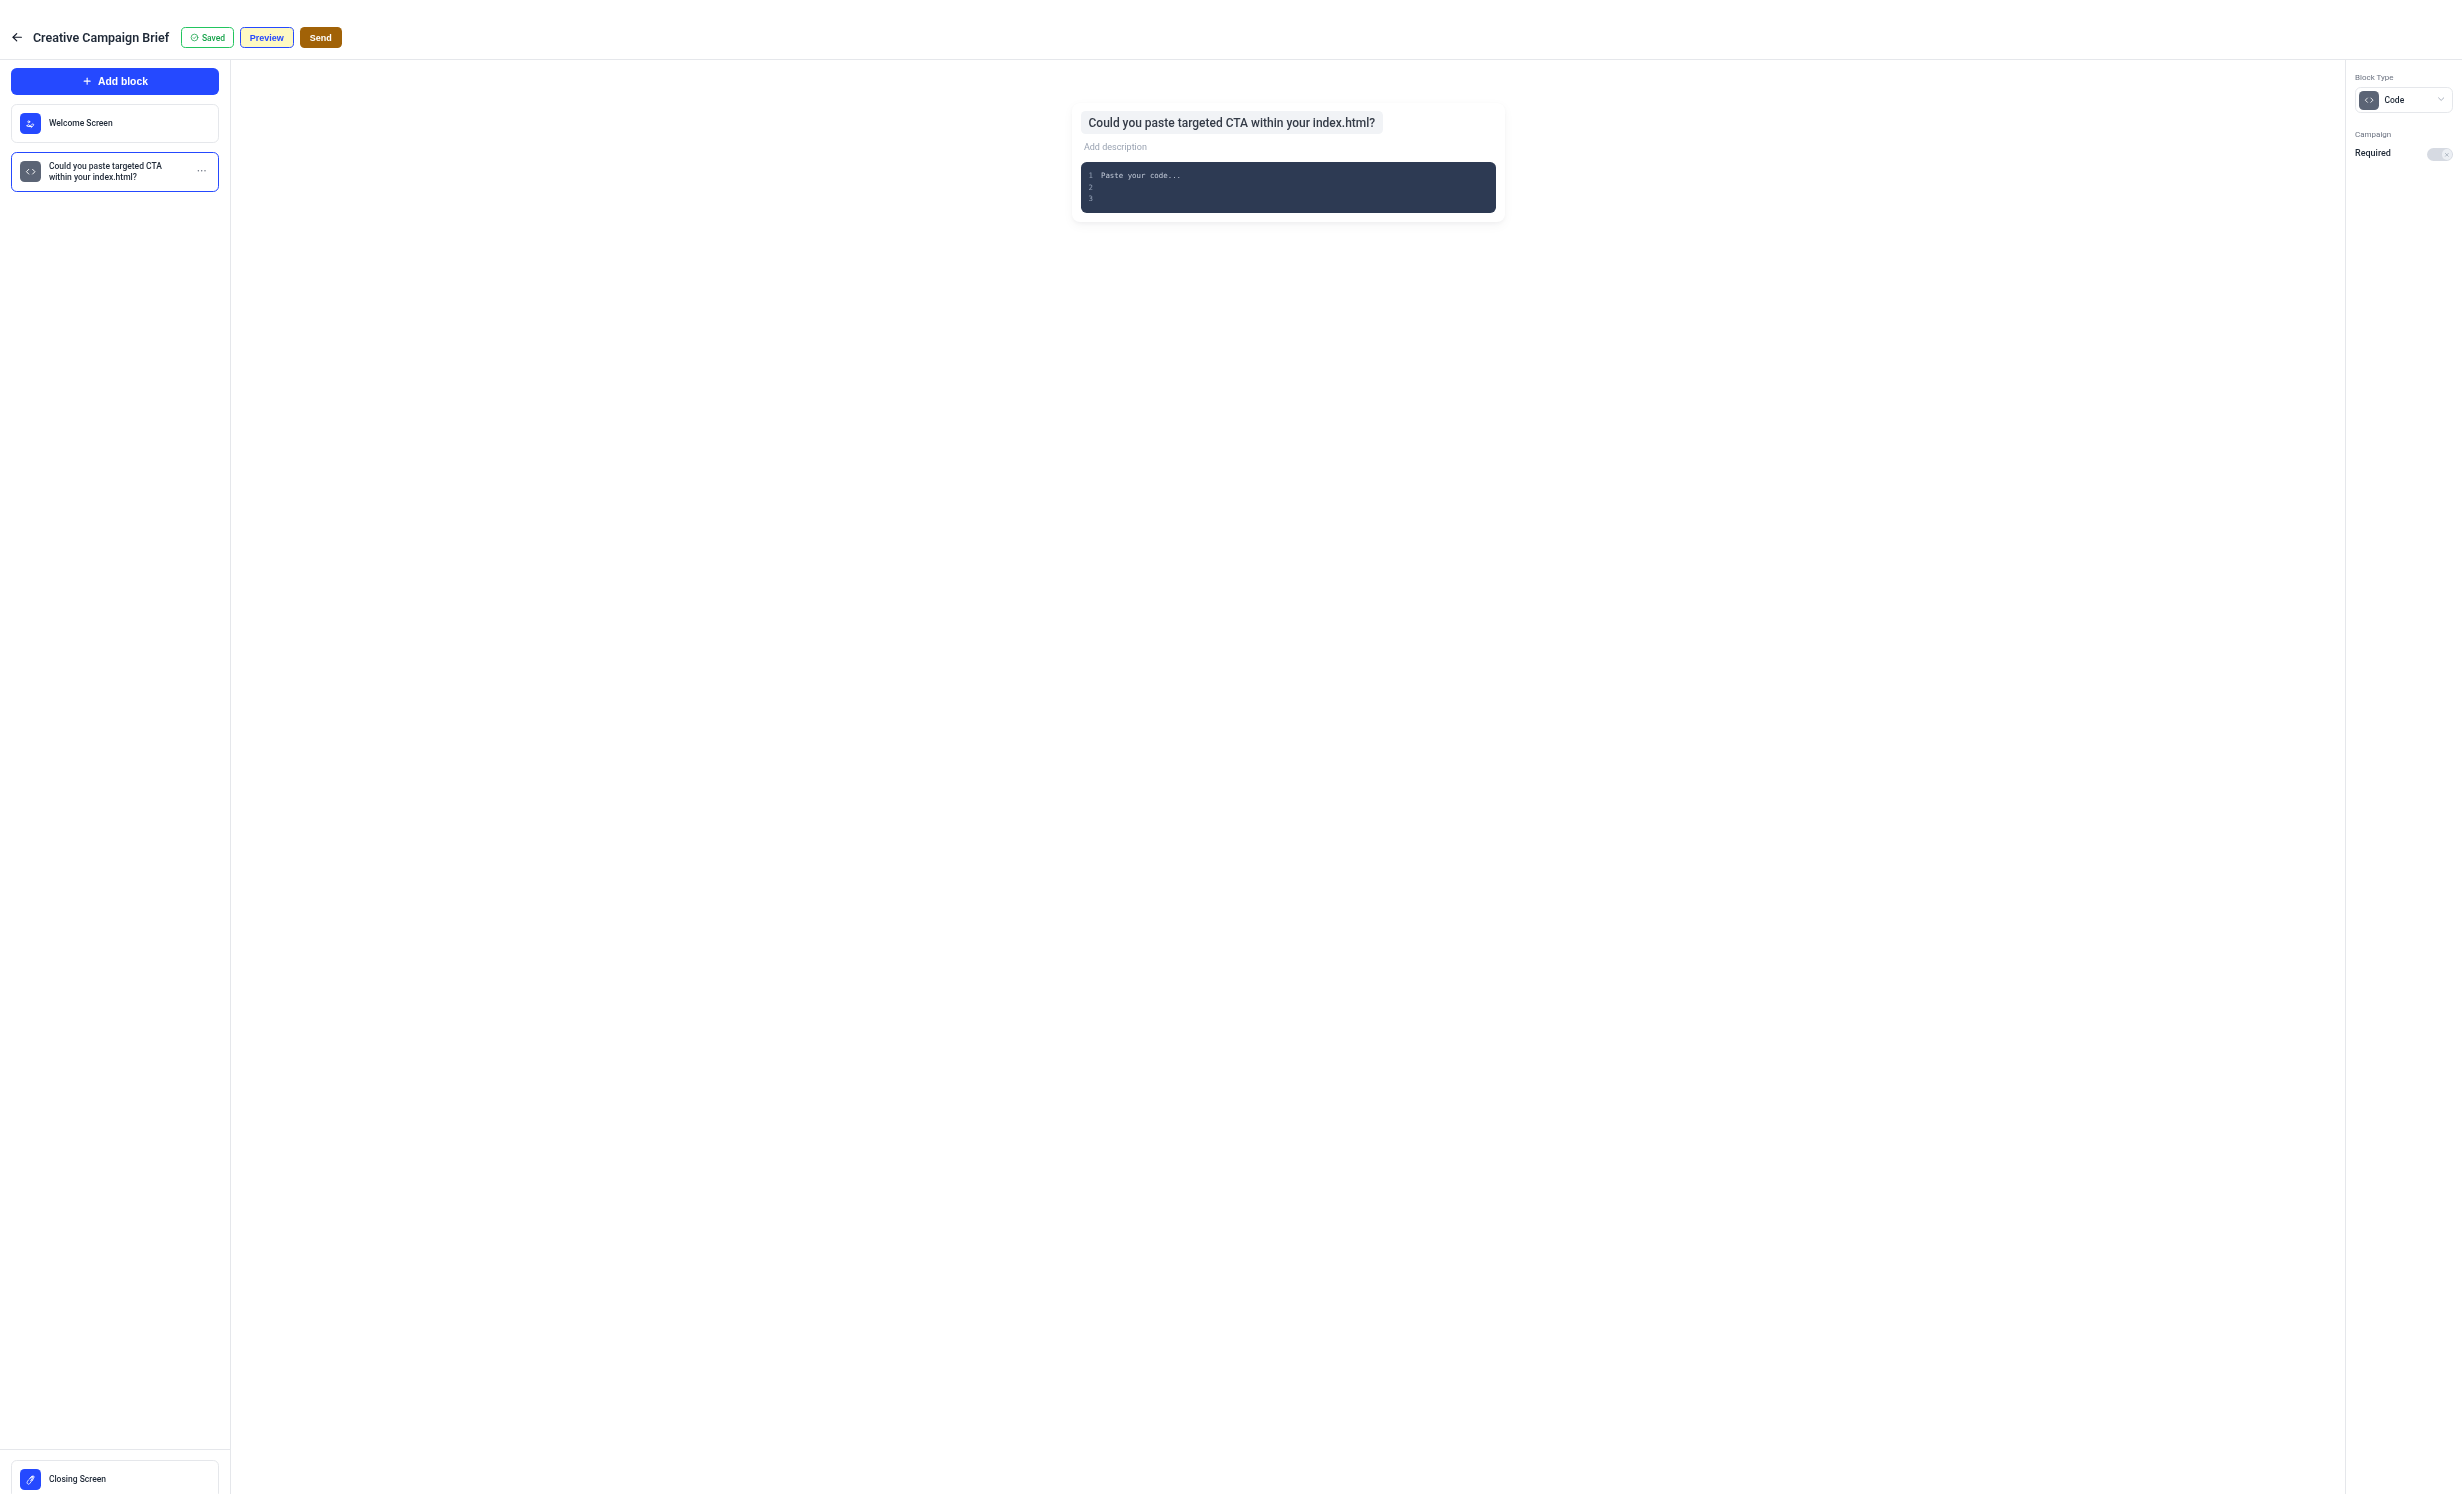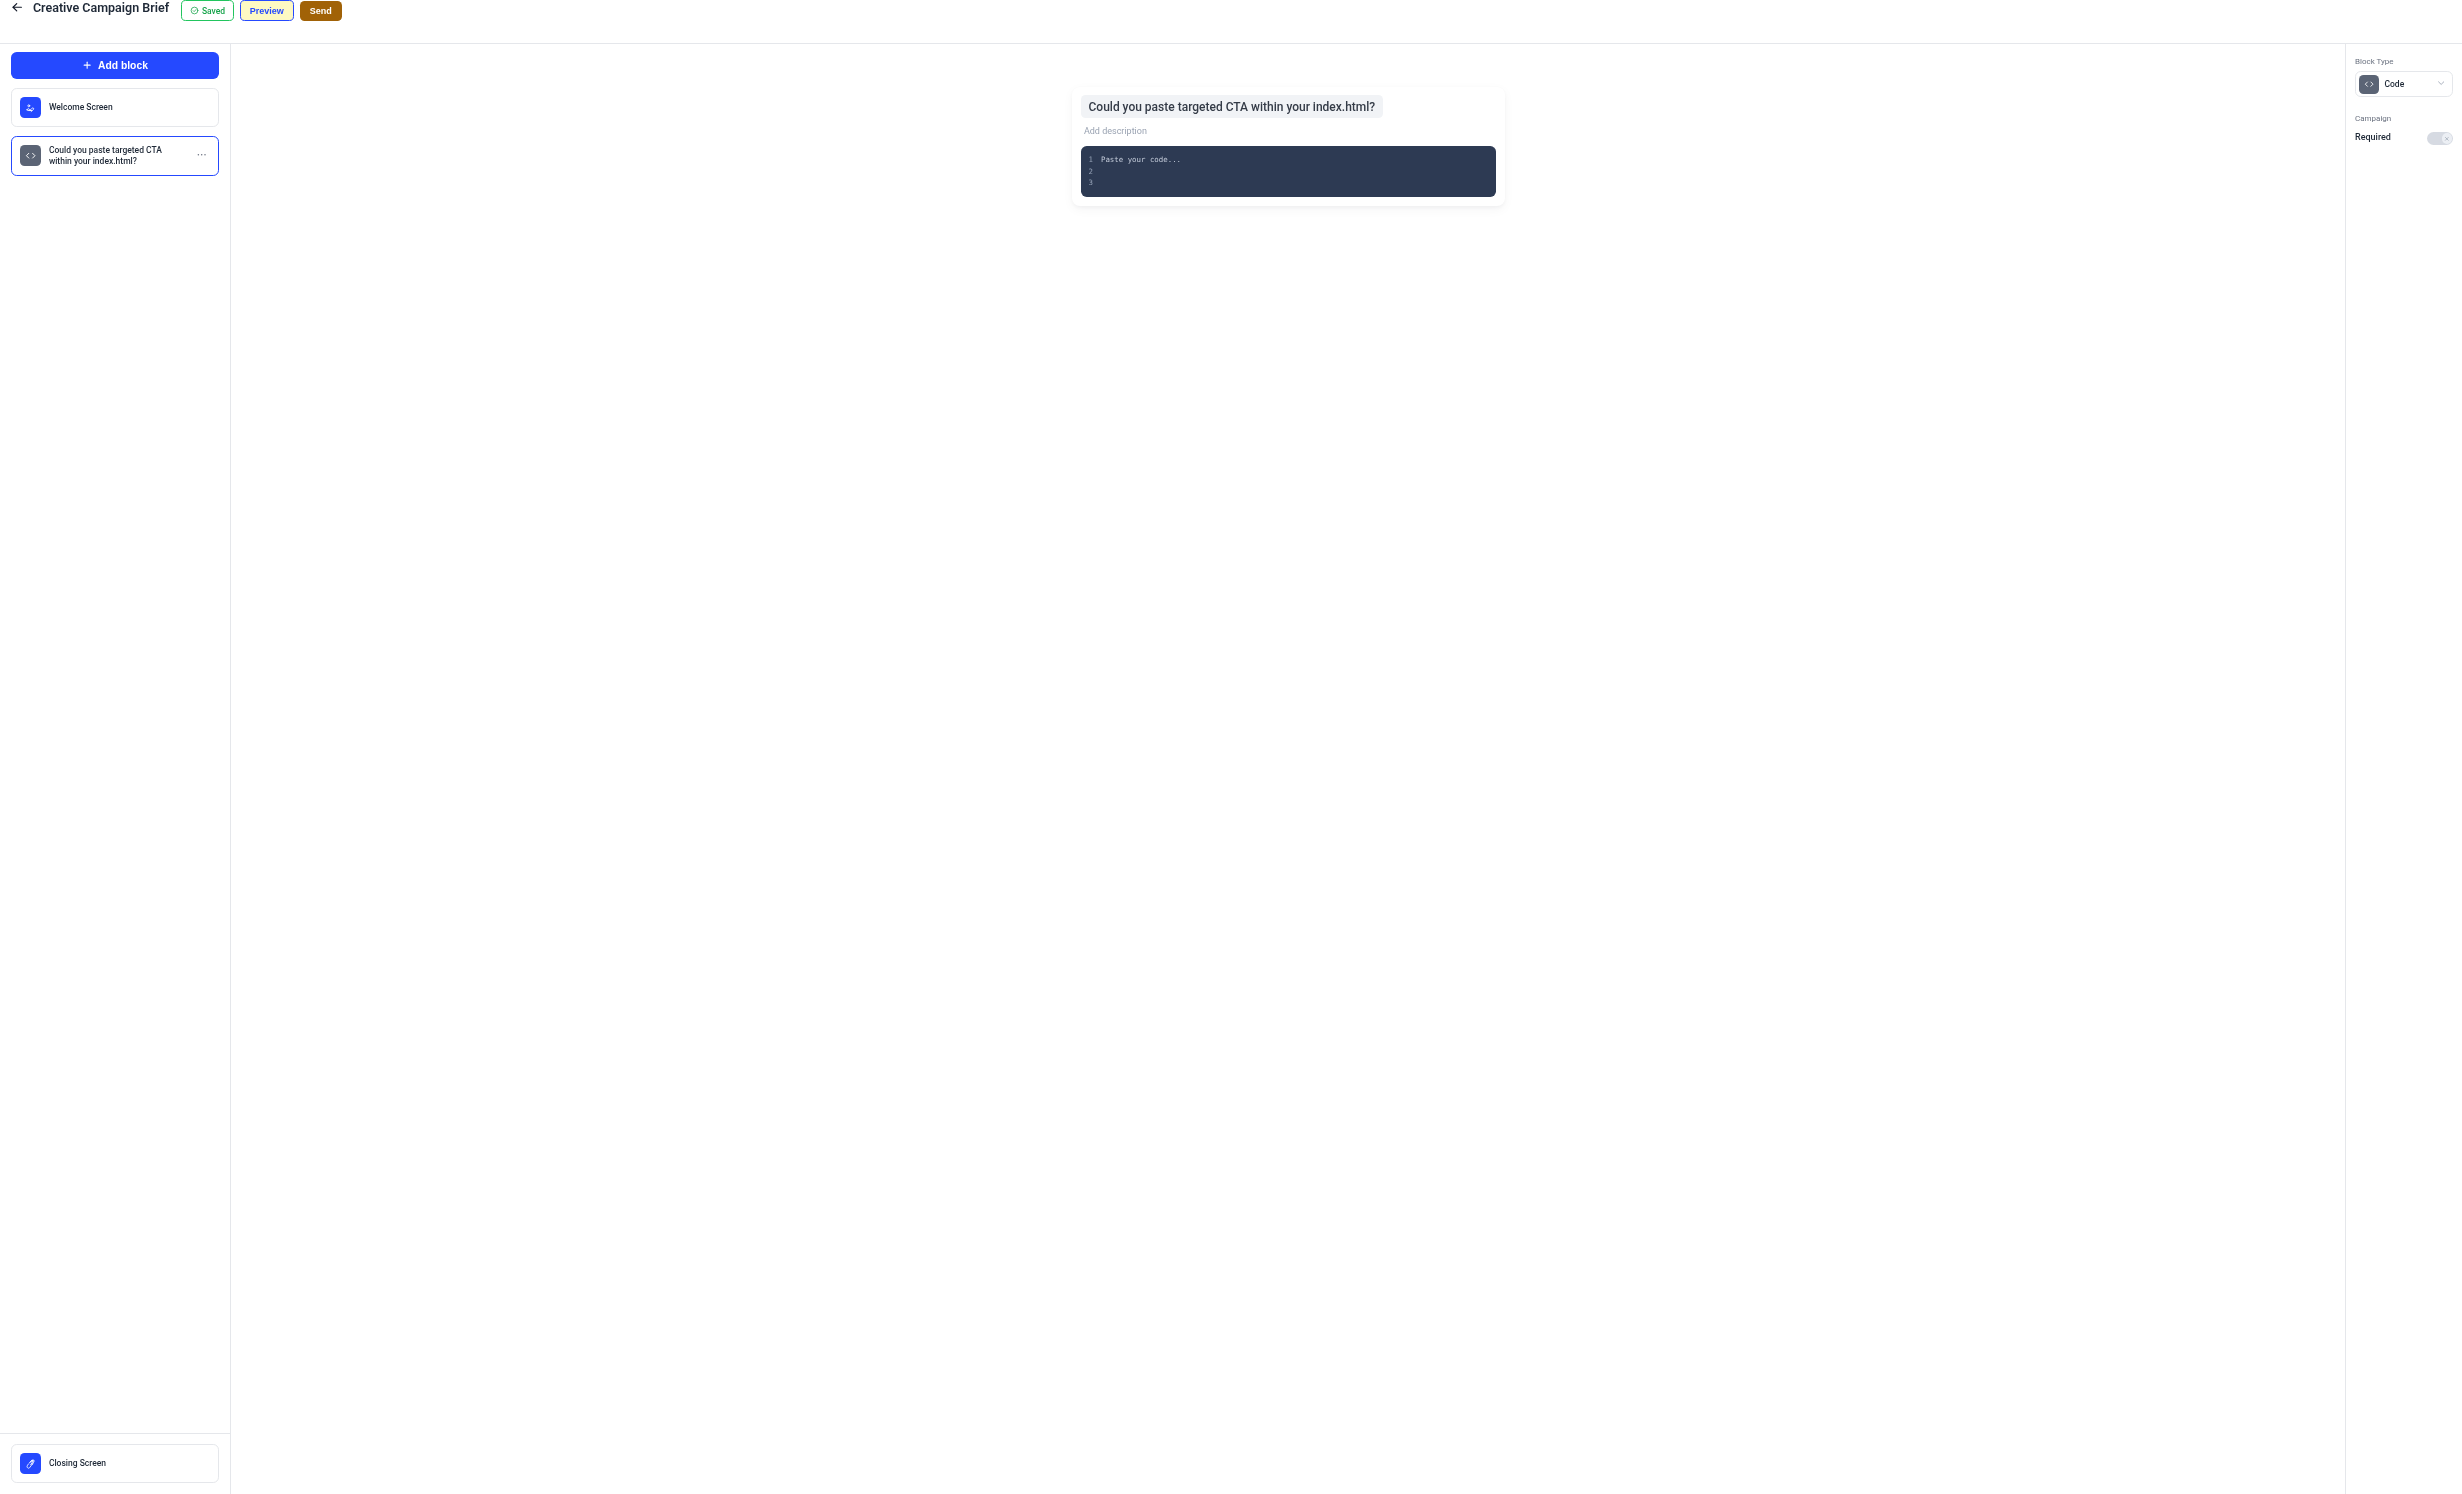--- a/index.html
+++ b/index.html
@@ -9,23 +9,24 @@
     background: #ffffff;
     color: #1f2937;
     font-size: 8px;
   }
 
   
   .header {
     height: 44px;
     border-bottom: 0.6px solid #e5e7eb;
     display: flex;
-    align-items: flex-start;
+    align-items: center;
     padding: 0 11.4px;
     gap: 11.4px;
+    margin-top: 16px;
   }
   .header-left {
     display: flex;
     align-items: center;
     gap: 9px;
     flex: 0 0 auto;
   }
   .back-arrow {
     width: 12.5px; height: 12.5px;
     display: flex; align-items: center; justify-content: center;

